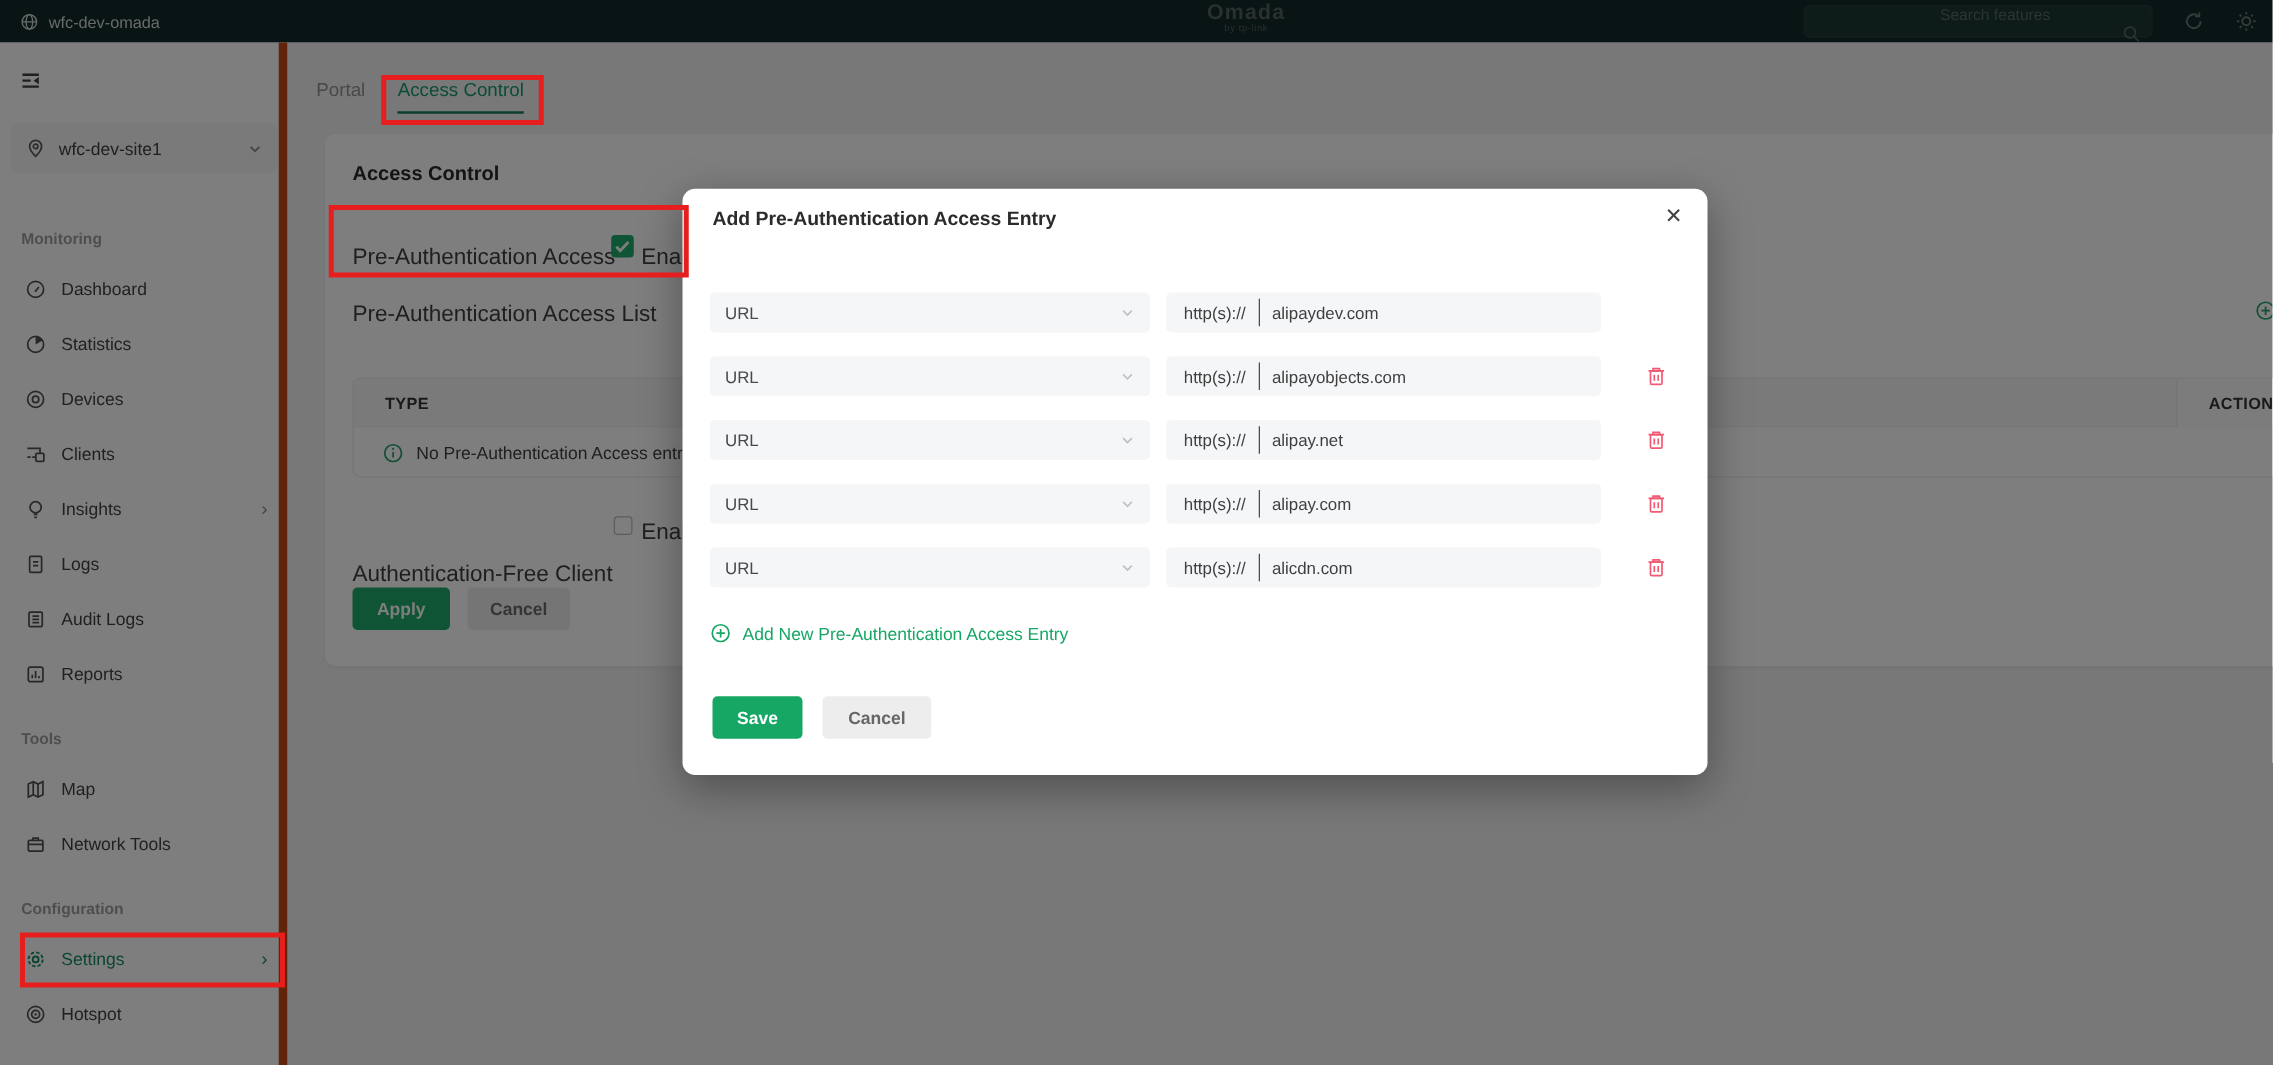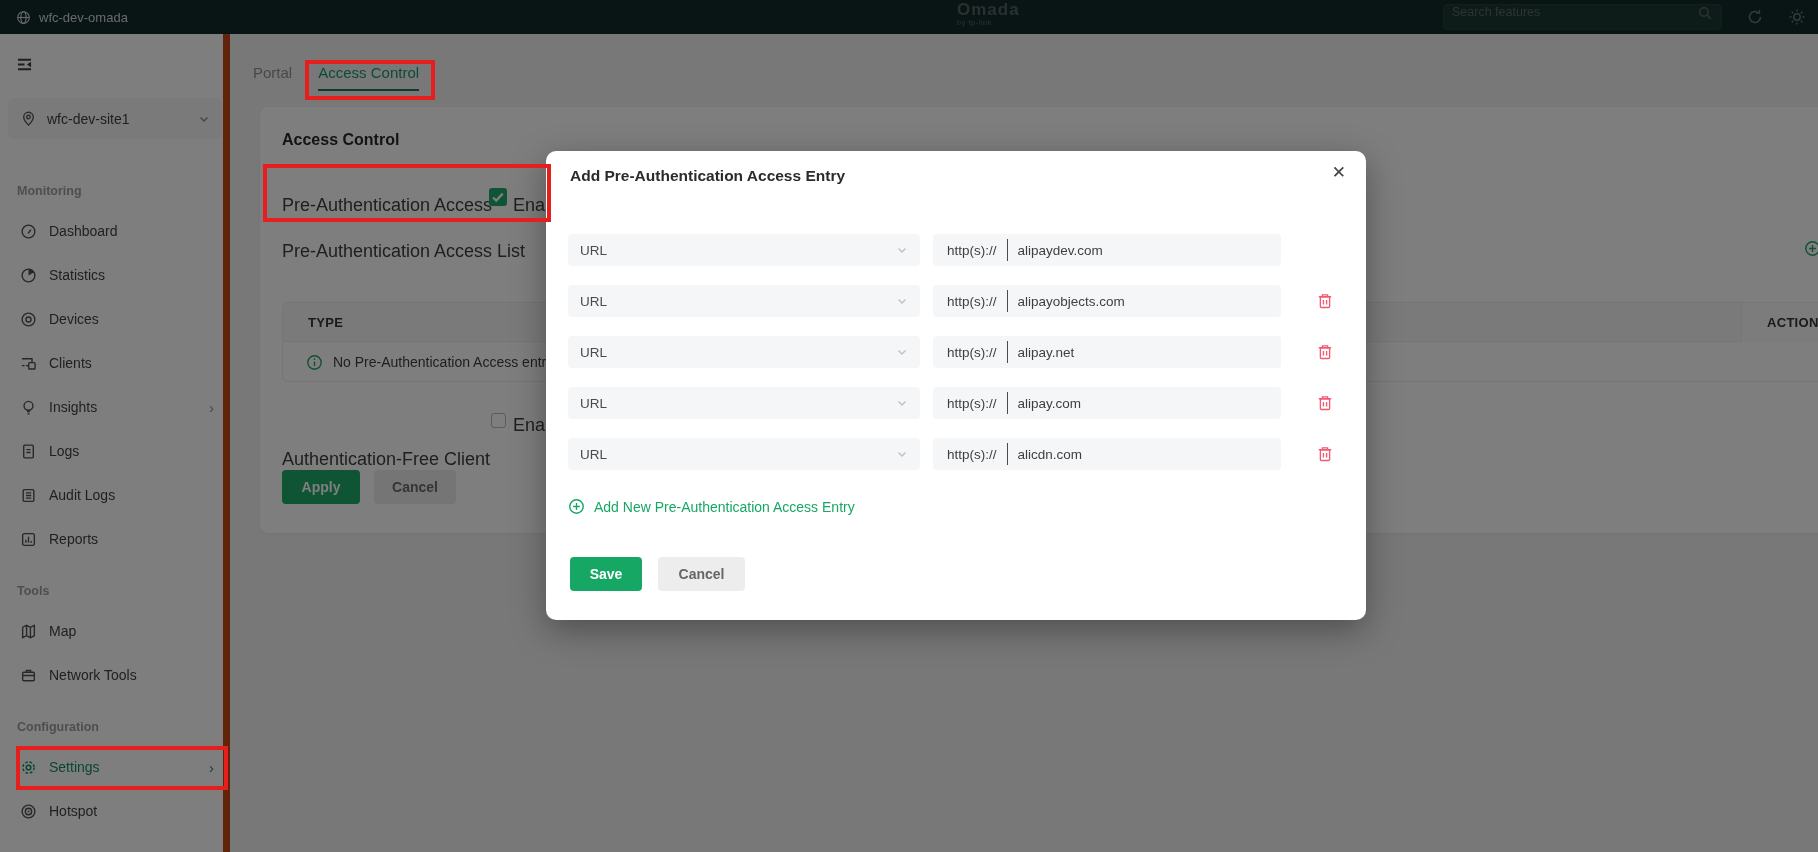--- a/index.html
+++ b/index.html
@@ -5,24 +5,24 @@
   * { box-sizing: border-box; margin: 0; padding: 0; }
   html,body { width:1818px; height:852px; }
   body {
     position: relative; overflow: hidden;
     font-family: "Liberation Sans", sans-serif;
     background: #f2f3f5; color:#3c3c3c;
   }
   
   .topbar { position:absolute; left:0; top:0; width:1818px; height:34px; background:#0b2423; z-index:1; }
   .brand { position:absolute; left:16px; top:0; height:34px; display:flex; align-items:center; gap:8px; color:#cdd6d4; font-size:13px; }
-  .logo { position:absolute; left:957px; top:1px; width:80px; color:#4f5e5b; }
+  .logo { position:absolute; left:957px; top:1px; width:80px; text-align:center; color:#4f5e5b; }
   .logo .big { font-size:17px; font-weight:bold; letter-spacing:1px; line-height:17px; }
   .logo .sub { font-size:7.5px; letter-spacing:0.5px; }
-  .search { position:absolute; left:1443px; top:4px; width:279px; height:26px; background:#14302d; border:1px solid #1d3a36; border-radius:4px; display:flex; align-items:flex-start; padding:0 8px; }
+  .search { position:absolute; left:1443px; top:4px; width:279px; height:26px; background:#14302d; border:1px solid #1d3a36; border-radius:4px; display:flex; align-items:flex-end; padding:0 8px;flex-direction:column; }
   .search input { flex:1; background:transparent; border:none; outline:none; color:#9fb3b0; font-size:12.5px; font-family:"Liberation Sans",sans-serif; }
   .search input::placeholder { color:#516563; }
   .tb-ico { position:absolute; top:7px; width:20px; height:20px; color:#5f7371; cursor:pointer; }
   
   .sidebar { position:absolute; left:0; top:34px; width:230px; height:818px; background:#ffffff; border-right:7px solid #c2410c; z-index:1; }
   .collapse { position:absolute; left:15px; top:21px; width:20px; height:20px; color:#3a3a3a; cursor:pointer; }
   .sitebox { position:absolute; left:8px; top:64px; width:214px; height:41px; background:#f6f6f6; border-radius:6px; display:flex; align-items:center; padding:0 12px; gap:10px; cursor:pointer; }
   .sitebox .sname { flex:1; font-size:14px; color:#3a3a3a; }
   .sec-label { position:absolute; left:17px; width:180px; font-size:12.5px; color:#9c9c9c;font-weight:bold; }
   .nav-item { position:absolute; left:0; width:230px; height:30px; display:flex; align-items:center; padding-left:20px; gap:12px; font-size:14px; color:#3c3c3c; cursor:pointer; }

